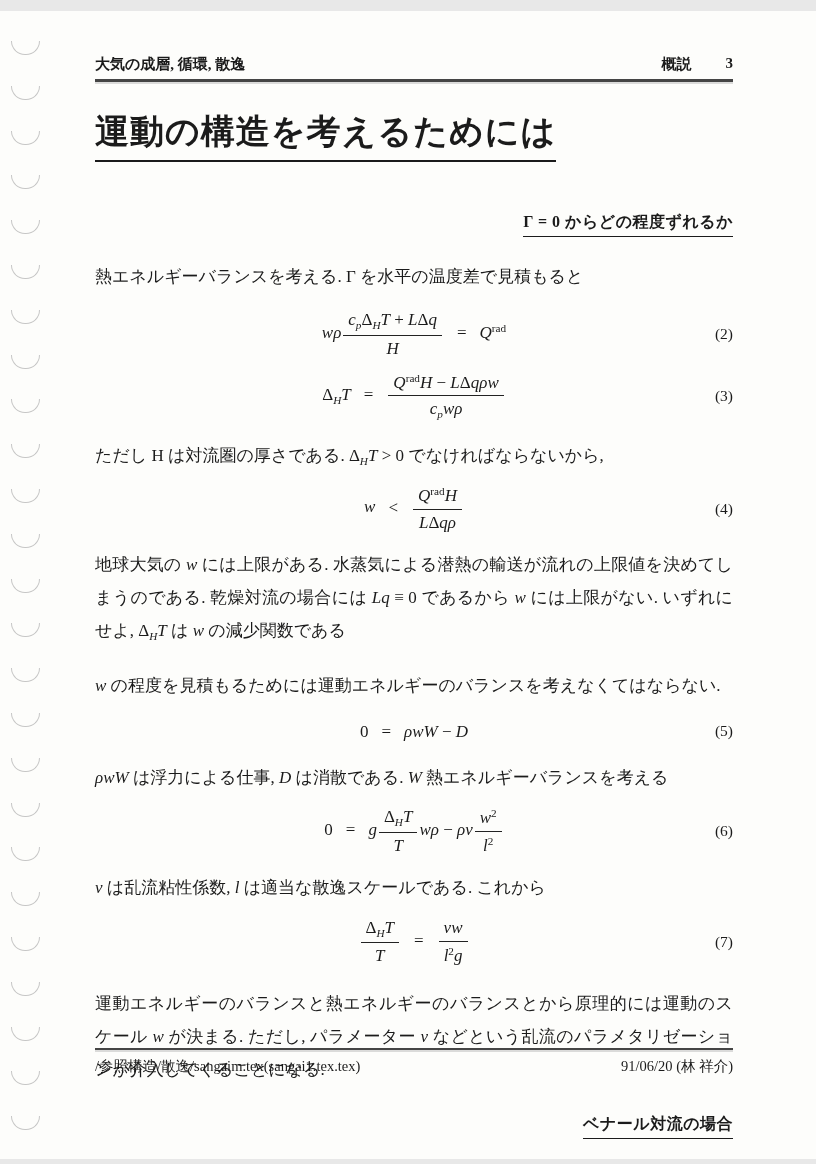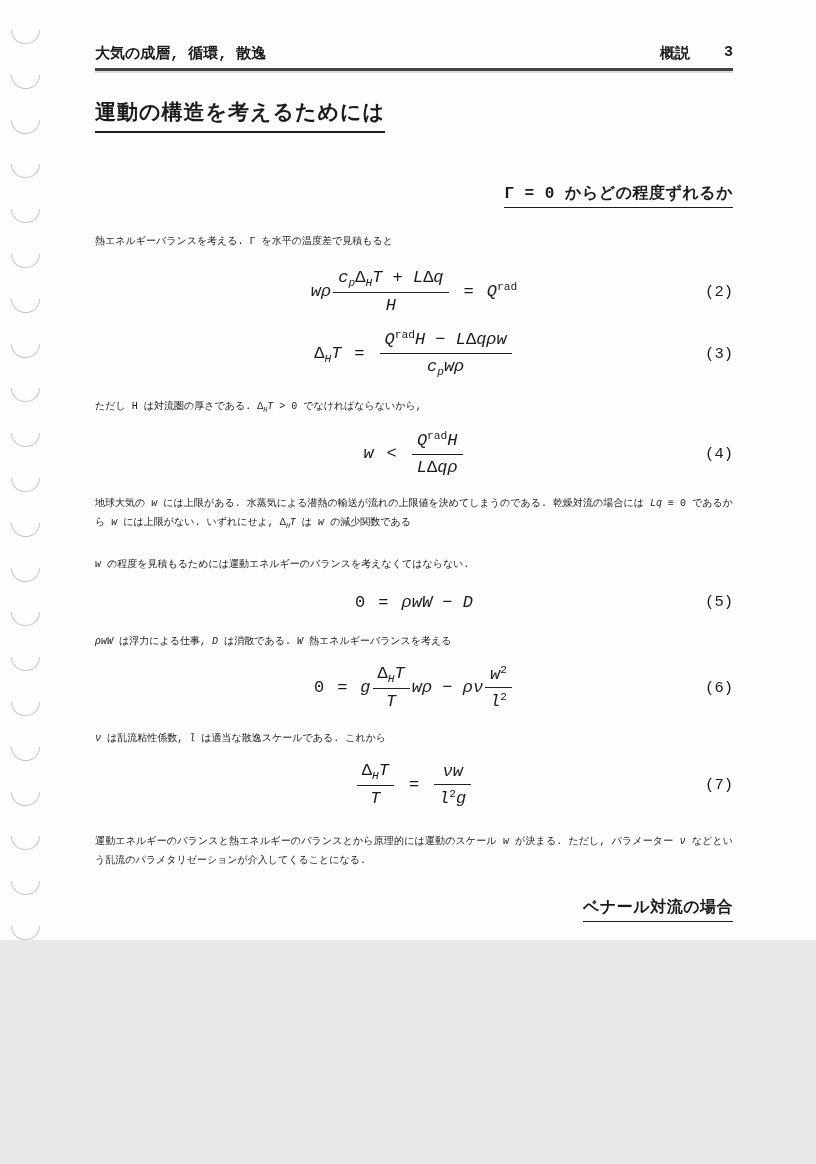--- a/index.html
+++ b/index.html
@@ -1,55 +1,56 @@
 <!DOCTYPE html>
 <html><head>
 <meta charset="utf-8">
 <style>
   html,body{margin:0;padding:0;}
   body{background:#e8e8e8;}
   .page{
     position:relative;
-    width:816px;height:940px;
+    width:816px;height:1148px;
     background:#fdfdfb;
     overflow:hidden;
-    font-family:Liberation Mono, monospace;
+    font-family:Liberation Serif, serif;
     color:#1b1b1b;
+    margin-top:11px;
   }
   
   .binding{position:absolute;left:0;top:0;width:60px;height:100%;}
   .hole{
     position:absolute;left:11px;
     width:27px;height:13px;
     border:1.6px solid #b9b9b9;
     border-top:none;
     border-radius:0 0 14px 14px;
     opacity:.8;
   }
   .content{position:absolute;left:95px;top:0;width:638px;}
   
   .hdr{display:flex;justify-content:space-between;align-items:flex-end;
        margin-top:44px;font-weight:bold;font-size:15px;}
   .hdr-right{display:flex;gap:34px;}
   .rule{height:2.6px;background:#454545;margin-top:5px;box-shadow:0 2px 0 rgba(120,120,120,.25);}
   
   .title-wrap{margin-top:27px;}
   .title{
-    display:inline-block;font-size:21px;font-weight:bold;letter-spacing:1px;
+    display:inline-block;font-size:34px;font-weight:bold;letter-spacing:1px;
     border-bottom:2.4px solid #1b1b1b;padding-bottom:5px;
   }
   
   .sec{margin-top:50px;text-align:right;}
   .sec span{
     display:inline-block;font-size:16px;font-weight:bold;
     border-bottom:1.7px solid #1b1b1b;padding-bottom:3px;letter-spacing:.5px;
   }
   .sec2{margin-top:27px;}
   
-  .para{font-size:10px;line-height:1.93;margin:0;margin-top:24px;text-align:justify;}
+  .para{font-size:17px;line-height:1.93;margin:0;margin-top:24px;text-align:justify;}
   .seg-t{font-style:normal;}
   .seg-m{font-style:italic;}
   .seg-rm{font-style:normal;}
   .seg-sub{font-style:italic;font-size:.66em;vertical-align:-.38em;letter-spacing:0;}
   .seg-sup{font-style:normal;font-size:.66em;vertical-align:.55em;}
   
   .eqrow{position:relative;text-align:center;margin-top:16px;font-size:17px;}
   .eq{display:inline-block;vertical-align:middle;}
   .rel{display:inline-block;margin:0 13px;font-style:normal;}
   .frac{display:inline-block;vertical-align:middle;text-align:center;margin:0 2px;}

